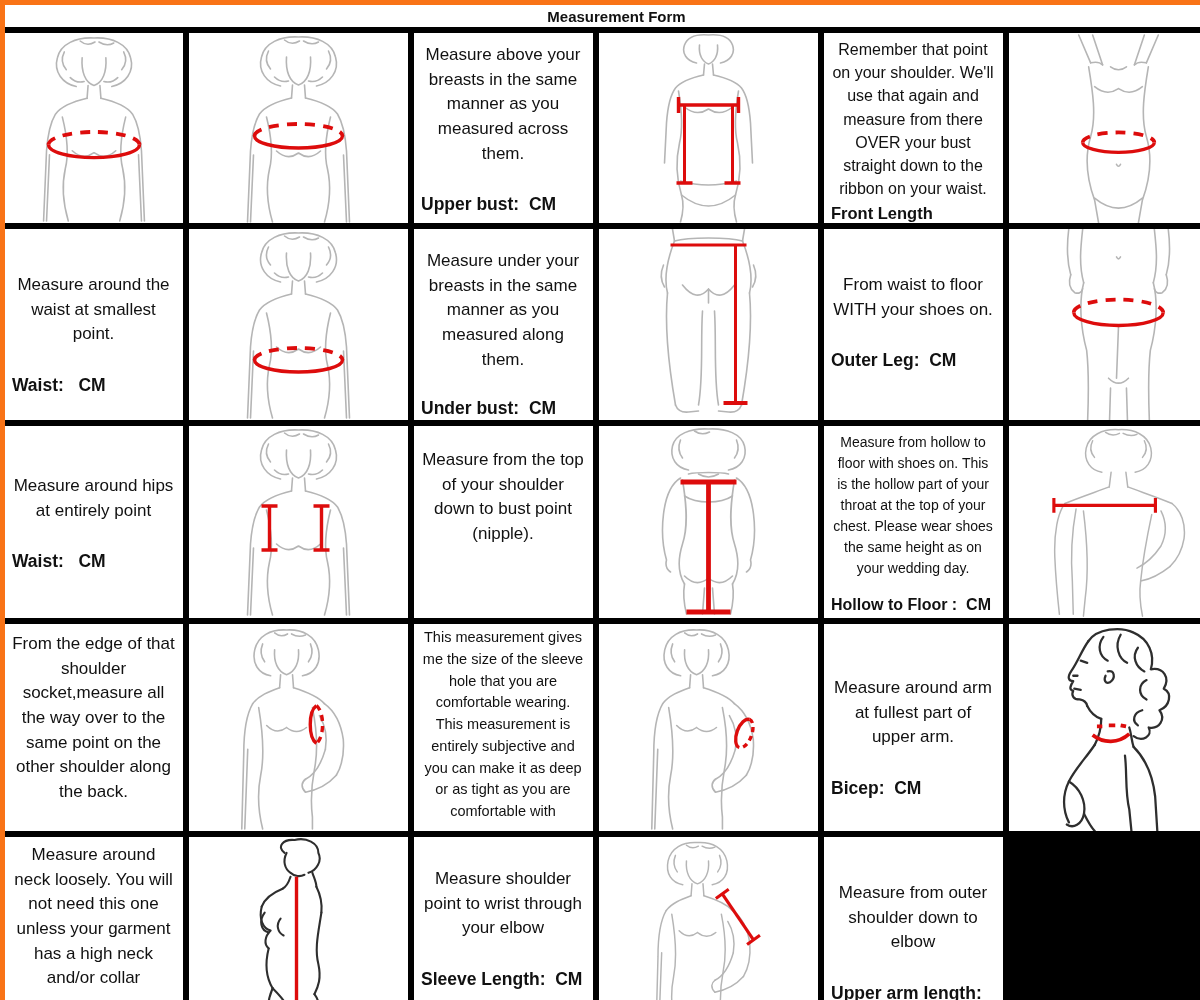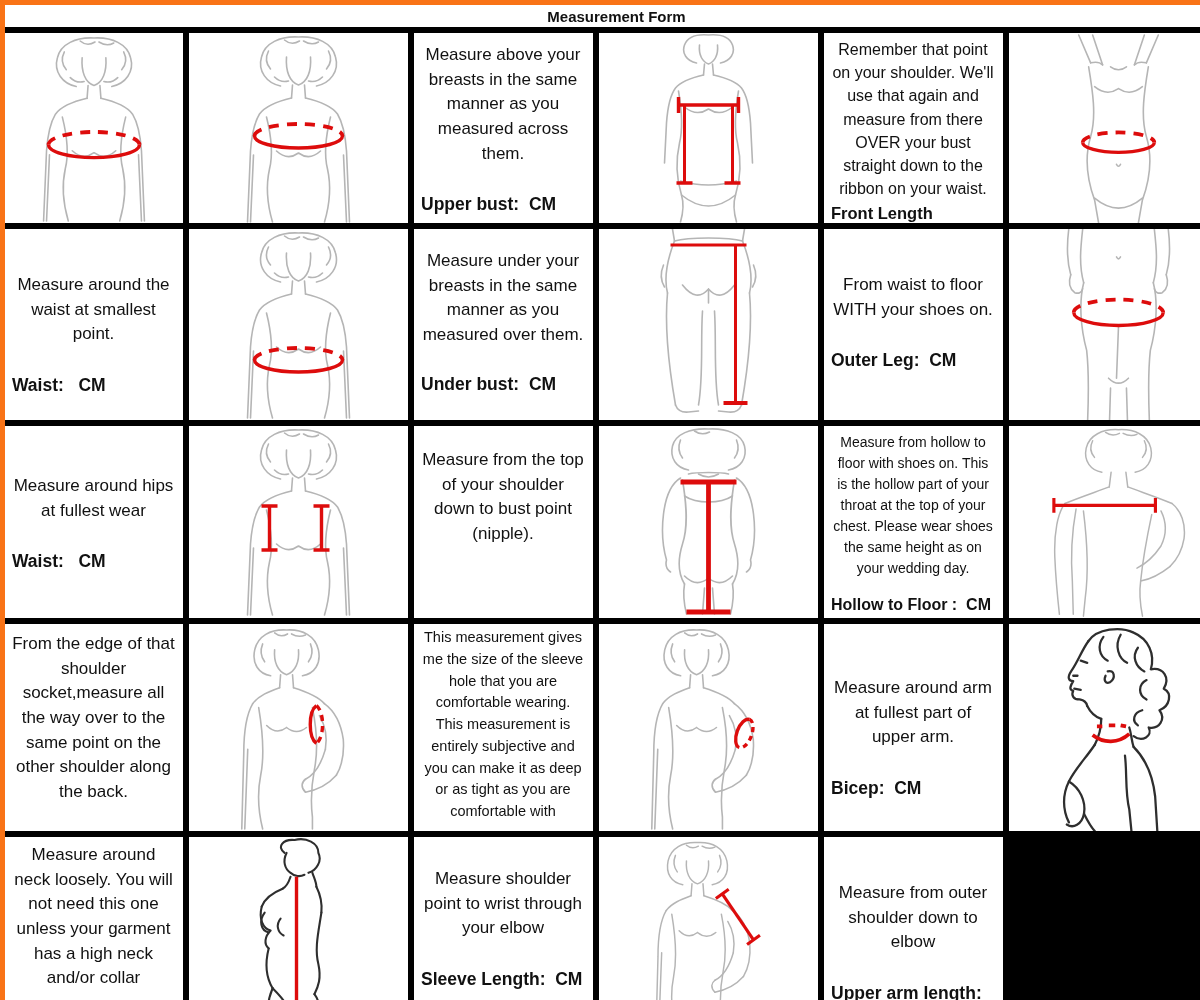--- a/index.html
+++ b/index.html
@@ -148,21 +148,21 @@
   <div class="cell fig">
     <svg viewBox="0 0 180 191">
       <use href="#torso-front"></use>
       <g>
         <path class="redd" d="M46,131 A44,12 0 0 1 134,131"></path>
         <path class="red" d="M46,131 A44,12 0 0 0 134,131"></path>
       </g>
     </svg>
   </div>
   <div class="cell txt" style="padding-top:20px">
-    <p class="desc">Measure under your breasts in the same manner as you measured over them.</p>
+    <p class="desc">Measure under your breasts in the same manner as you measured along them.</p>
     <p class="label" style="margin-top:24px">Under bust:  CM</p>
   </div>
 
   <div class="cell fig">
     <svg viewBox="0 0 180 191">
       <g class="gray">
         <path d="M56,12 L54,0 M124,12 L126,0"></path>
         <path d="M56,12 C70,8 110,8 124,12"></path>
         <path d="M56,12 C49,30 45,48 49,64 M124,12 C131,30 135,48 131,64"></path>
         <path d="M45,36 Q40,48 46,58 M135,36 Q140,48 134,58"></path>
@@ -196,21 +196,21 @@
         <path d="M80,150 Q90,160 100,150"></path>
         <path d="M82,160 L81,192 M98,160 L99,192"></path>
       </g>
       <g>
         <path class="redd" d="M45,84 A45,13 0 0 1 135,84" stroke-dasharray="9 7"></path>
         <path class="red" d="M45,84 A45,13 0 0 0 135,84"></path>
       </g>
     </svg>
   </div>
   <div class="cell txt" style="padding-top:48px">
-    <p class="desc">Measure around hips at fullest wear</p>
+    <p class="desc">Measure around hips at entirely point</p>
     <p class="label">Waist:   CM</p>
   </div>
 
   <div class="cell fig">
     <svg viewBox="0 0 180 192">
       <use href="#torso-front"></use>
       <g class="red" stroke-width="3">
         <path d="M61,80 L61,124 M113,80 L113,124"></path>
         <path d="M53,80 L69,80 M53,124 L69,124 M105,80 L121,80 M105,124 L121,124"></path>
       </g>

